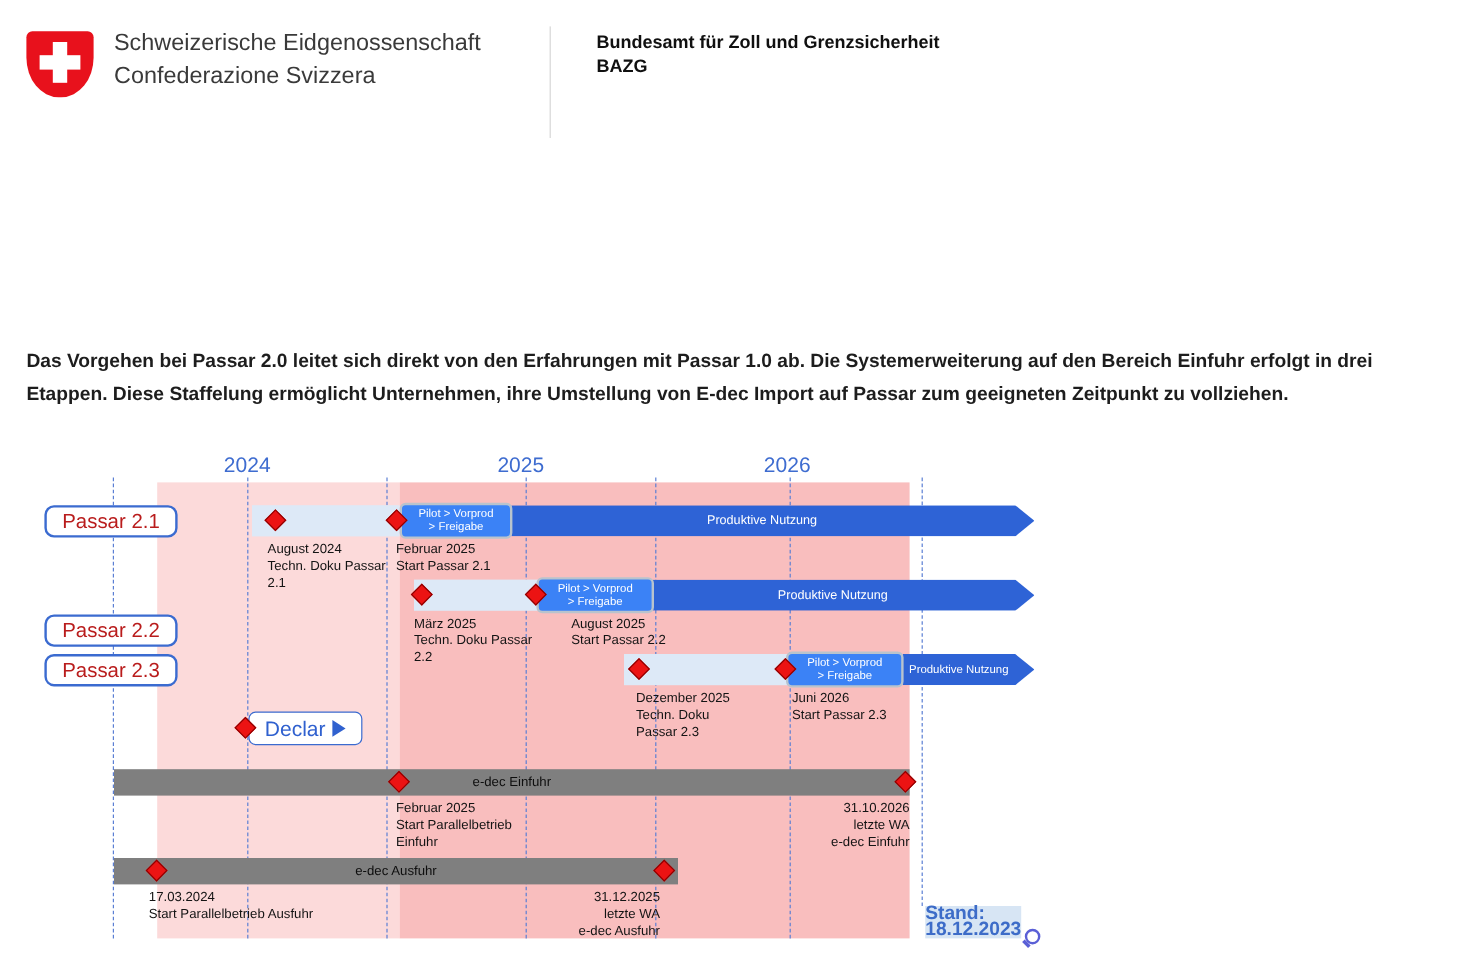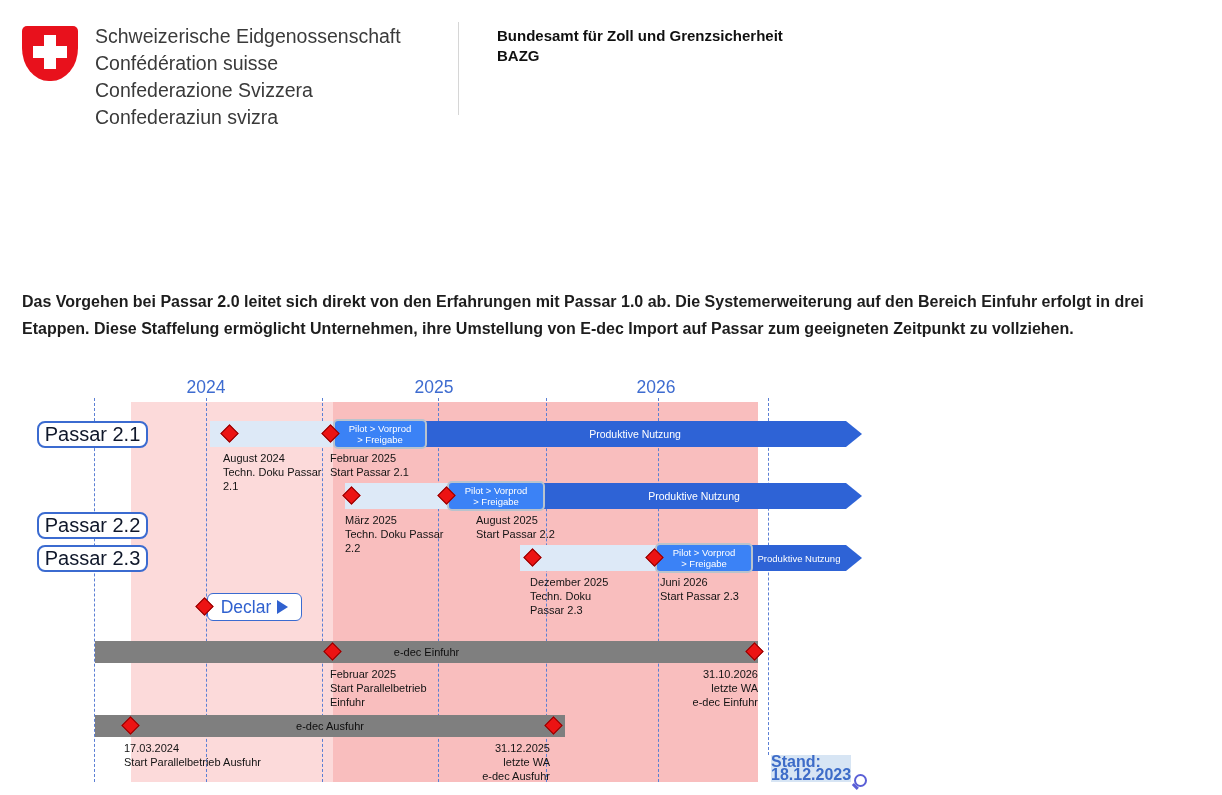--- a/index.html
+++ b/index.html
@@ -20,21 +20,21 @@
   .intro { position:absolute; left:22px; top:288px; width:1188px; font-size:16px; font-weight:bold; color:#1d1d1d; line-height:27px; }
 
   
   #diagram { position:absolute; left:0; top:375px; width:1222px; height:420px; }
   .year { position:absolute; top:2px; width:100px; text-align:center; font-size:17.5px; color:#3e6cd0; }
   .pink { position:absolute; top:27px; height:380px; }
   .pink.light { background:#fcdada; }
   .pink.dark  { background:#f9bebe; }
   .vline { position:absolute; width:0; border-left:1px dashed #5b7fd4; top:23px; height:384px; }
   .rowbox { position:absolute; left:37px; width:111px; height:27px; background:#fff;
-    border:2px solid #3b6bd0; border-radius:8px; color:#0f172a; font-size:20px;
+    border:2px solid #3b6bd0; border-radius:8px; color:#b91c1c; font-size:17px;
     display:flex; align-items:center; justify-content:center; z-index:4; }
   .bluebar { position:absolute; height:26px; background:#dde9f7; z-index:1; }
   .pilot { position:absolute; height:30px; background:#3b82f6; border:2px solid #b9c3cd; border-radius:5px;
     color:#fff; font-size:9.5px; line-height:11px; display:flex; align-items:center; justify-content:center;
     text-align:center; white-space:pre-line; z-index:3; }
   .arrow { position:absolute; height:26px; background:#2e63d6; color:#fff; font-size:10.5px;
     display:flex; align-items:center; justify-content:center; padding-right:18px;
     clip-path:polygon(0 0, calc(100% - 16px) 0, 100% 50%, calc(100% - 16px) 100%, 0 100%); z-index:2; }
   .arrow.small { font-size:9.5px; padding-right:16px; }
   .diamond { position:absolute; width:13px; height:13px; background:#ec1313; border:1px solid #8f0000;
@@ -58,23 +58,21 @@
 <body>
 
 <div id="page">
 
   <div class="shield">
     <div class="v"></div>
     <div class="h"></div>
   </div>
   <div class="logo-text">
     <div>Schweizerische Eidgenossenschaft</div>
-    <div>Confédération suisse</div>
     <div>Confederazione Svizzera</div>
-    <div>Confederaziun svizra</div>
   </div>
   <div class="hdr-divider"></div>
   <div class="office">
     <div>Bundesamt für Zoll und Grenzsicherheit</div>
     <div>BAZG</div>
   </div>
 
   <p class="intro">Das Vorgehen bei Passar 2.0 leitet sich direkt von den Erfahrungen mit Passar 1.0 ab. Die Systemerweiterung auf den Bereich Einfuhr erfolgt in drei Etappen. Diese Staffelung ermöglicht Unternehmen, ihre Umstellung von E-dec Import auf Passar zum geeigneten Zeitpunkt zu vollziehen.</p>
 
   <div id="diagram">

